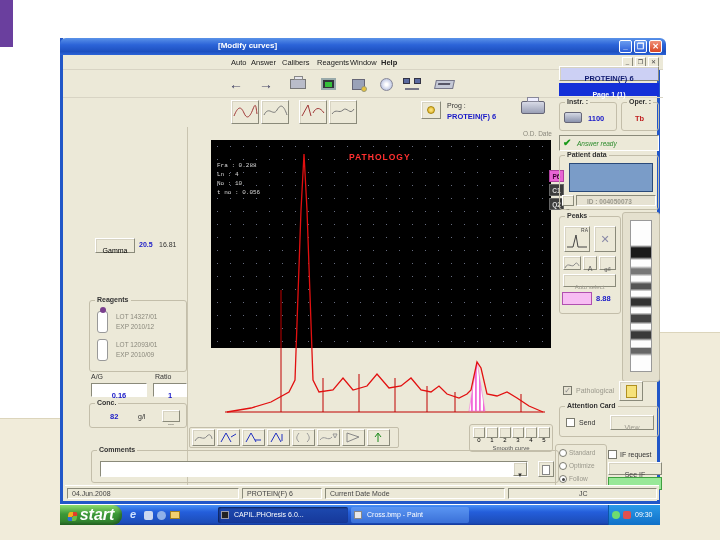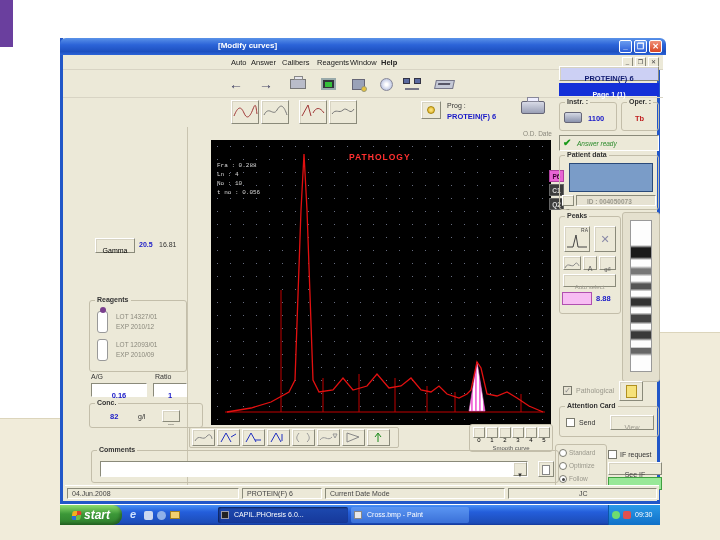--- a/index.html
+++ b/index.html
@@ -25,28 +25,28 @@
   .grp{border:1px solid #c3beaa;border-radius:3px;}
   .grplab{position:absolute;top:-5px;left:5px;background:#ece9d8;padding:0 2px;font-size:7px;font-weight:bold;color:#333;}
   .f6{font-size:6.5px;} .f7{font-size:7px;} .f75{font-size:7.5px;}
   .bluev{color:#1818c8;font-weight:bold;} .redv{color:#c02020;font-weight:bold;}
   .greyt{color:#8a887c;} .dis{color:#9a988c;}
   .chk{display:inline-block;width:9px;height:9px;background:#fff;border:1px solid #7a7a6e;font-size:8px;line-height:8px;color:#8a8a8a;text-align:center;vertical-align:middle;}
   .radio{display:inline-block;width:8px;height:8px;border-radius:50%;background:#fff;border:1px solid #7a7a6e;vertical-align:middle;position:relative;}
   .radio.on::after{content:"";position:absolute;left:2px;top:2px;width:3px;height:3px;border-radius:50%;background:#444;}
   .icbtn{position:absolute;width:26px;height:24px;display:flex;align-items:center;justify-content:center;}
   .wavebtn{position:absolute;width:28px;height:24px;}
-  .canvas{position:absolute;left:148px;top:102px;width:340px;height:285px;background:#000;
+  .canvas{position:absolute;left:148px;top:102px;width:340px;height:208px;background:#000;
           background-image:radial-gradient(circle,rgba(205,215,255,.5) .6px,transparent .7px);background-size:13px 13px;}
   .chip{position:absolute;width:15px;height:12px;font-size:6.5px;font-weight:bold;text-align:center;line-height:12px;}
   .taskbar{position:absolute;left:60px;top:505px;width:600px;height:20px;
            background:linear-gradient(180deg,#4790f5 0%,#245edb 35%,#1c4cb8 90%,#15389a 100%);}
   .startbtn{position:absolute;left:0;top:0;width:62px;height:20px;border-radius:0 9px 9px 0;
             background:linear-gradient(180deg,#8ede6e 0%,#3c9838 45%,#2e7e2c 100%);
-            color:#fff;font-weight:bold;font-style:italic;font-size:12px;line-height:20px;text-align:center;
+            color:#fff;font-weight:bold;font-style:italic;font-size:16px;line-height:20px;text-align:center;
             box-shadow:inset -2px -2px 3px rgba(0,0,0,.25);}
   .taskbtn{position:absolute;top:2px;height:16px;border-radius:2px;color:#fff;font-size:7px;line-height:16px;
            padding-left:16px;overflow:hidden;white-space:nowrap;}
   .note-box{position:absolute;left:88px;top:35px;width:142px;height:200px;background:#6a3f9e;border:1px solid #5a3288;z-index:50;}
   .note-line{position:absolute;left:9px;color:#fff;font-weight:bold;font-size:12.5px;white-space:nowrap;}
   .ital{font-style:italic;}
   .gelstrip{background:#fdfdfd;background-image:linear-gradient(180deg,
      transparent 0%,transparent 16%,
      #1a1a1a 18%,#1a1a1a 24%,transparent 26%,
      transparent 30%,#777 32%,#777 35%,transparent 37%,
@@ -177,21 +177,21 @@
 
       <span class="abs f7" style="left:26px;top:246px;color:#333;">A/G</span>
       <div class="abs sunken" style="left:26px;top:256px;width:56px;height:14px;text-align:center;">
         <span class="f75 bluev" style="line-height:12px;">0.16</span>
       </div>
       <span class="abs f7" style="left:90px;top:246px;color:#333;">Ratio</span>
       <div class="abs sunken" style="left:88px;top:256px;width:34px;height:14px;text-align:center;">
         <span class="f75 bluev" style="line-height:12px;">1</span>
       </div>
 
-      <div class="abs grp" style="left:24px;top:276px;width:114px;height:25px;">
+      <div class="abs grp" style="left:24px;top:276px;width:98px;height:25px;">
         <span class="grplab">Conc.</span>
         <span class="abs f75 bluev" style="left:20px;top:8px;">82</span>
         <span class="abs f7" style="left:48px;top:9px;color:#333;">g/l</span>
         <div class="abs btn3d" style="left:72px;top:6px;width:18px;height:12px;text-align:center;"><span class="f7" style="line-height:9px;">...</span></div>
       </div>
     </div>
 
     <div class="canvas">
       <svg width="340" height="284" style="position:absolute;left:0;top:0;">
         <defs>

